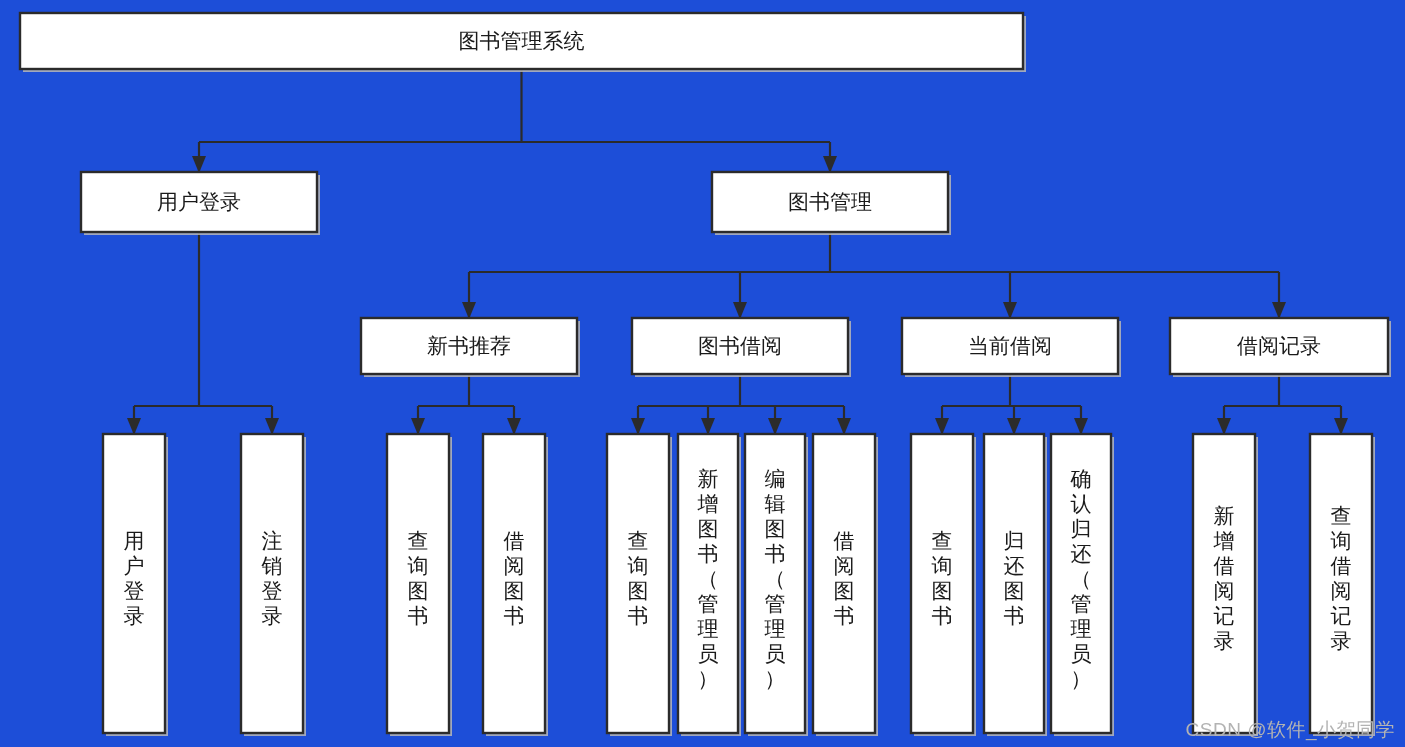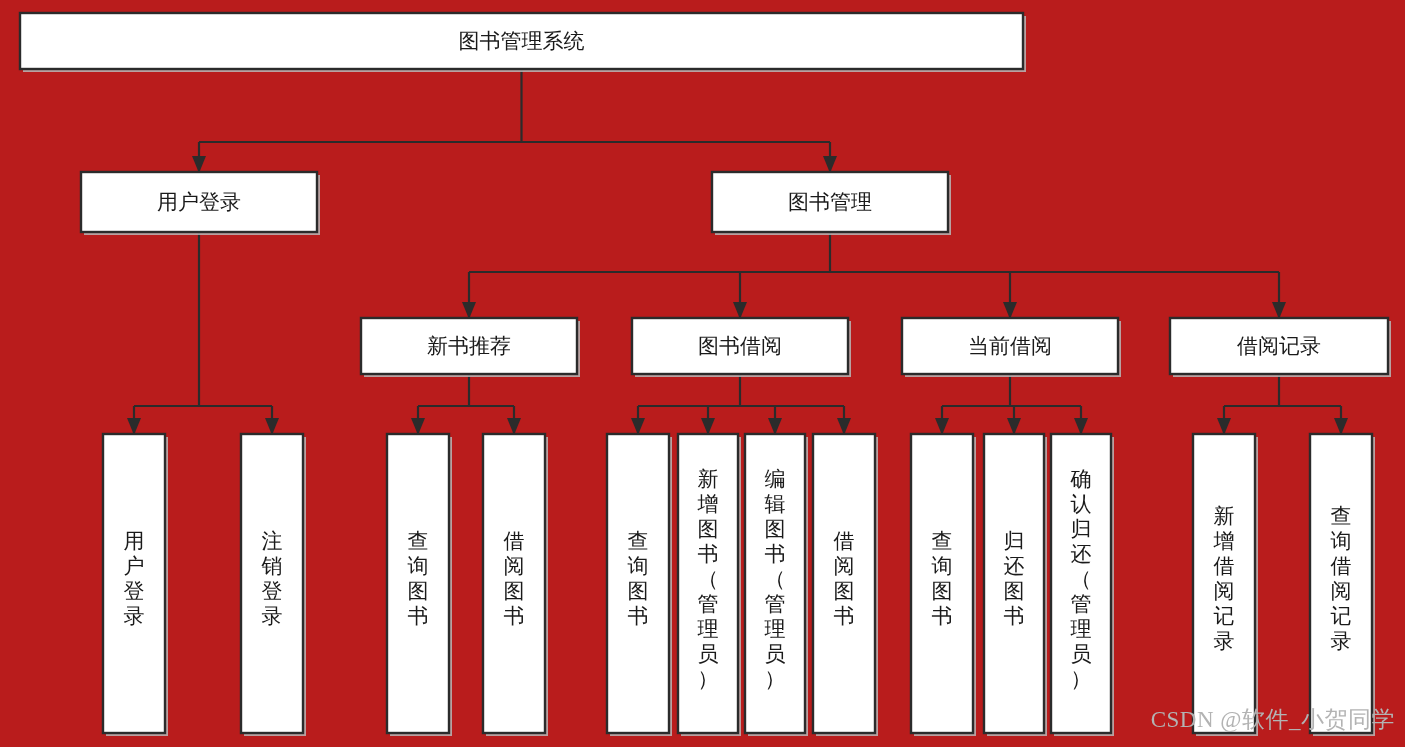--- a/index.html
+++ b/index.html
@@ -11,21 +11,21 @@
   body {
     width: 1405px;
     height: 747px;
     overflow: hidden;
     font-family: "DejaVu Sans", "Liberation Sans", sans-serif;
   }
   #diagram-root {
     position: relative;
     width: 1405px;
     height: 747px;
-    background: #b91c1c;
+    background: #1d4ed8;
   }
   svg.diagram-canvas {
     position: absolute;
     left: 0;
     top: 0;
     width: 1405px;
     height: 747px;
     display: block;
   }
   .node-box {
@@ -56,23 +56,23 @@
   }
   .node-label-vertical {
     fill: #1a1a1a;
     font-family: "DejaVu Sans", "Liberation Sans", sans-serif;
     font-size: 21px;
     text-anchor: middle;
   }
   .watermark-text {
     position: absolute;
     right: 10px;
-    bottom: 12px;
-    font-family: Liberation Serif, serif;
-    font-size: 23px;
+    bottom: 4px;
+    font-family: Liberation Sans, sans-serif;
+    font-size: 19px;
     color: #b3b3b3;
     white-space: nowrap;
     letter-spacing: 0.5px;
     user-select: none;
   }
 </style>
 </head>
 <body>
 
 <div id="diagram-root">

